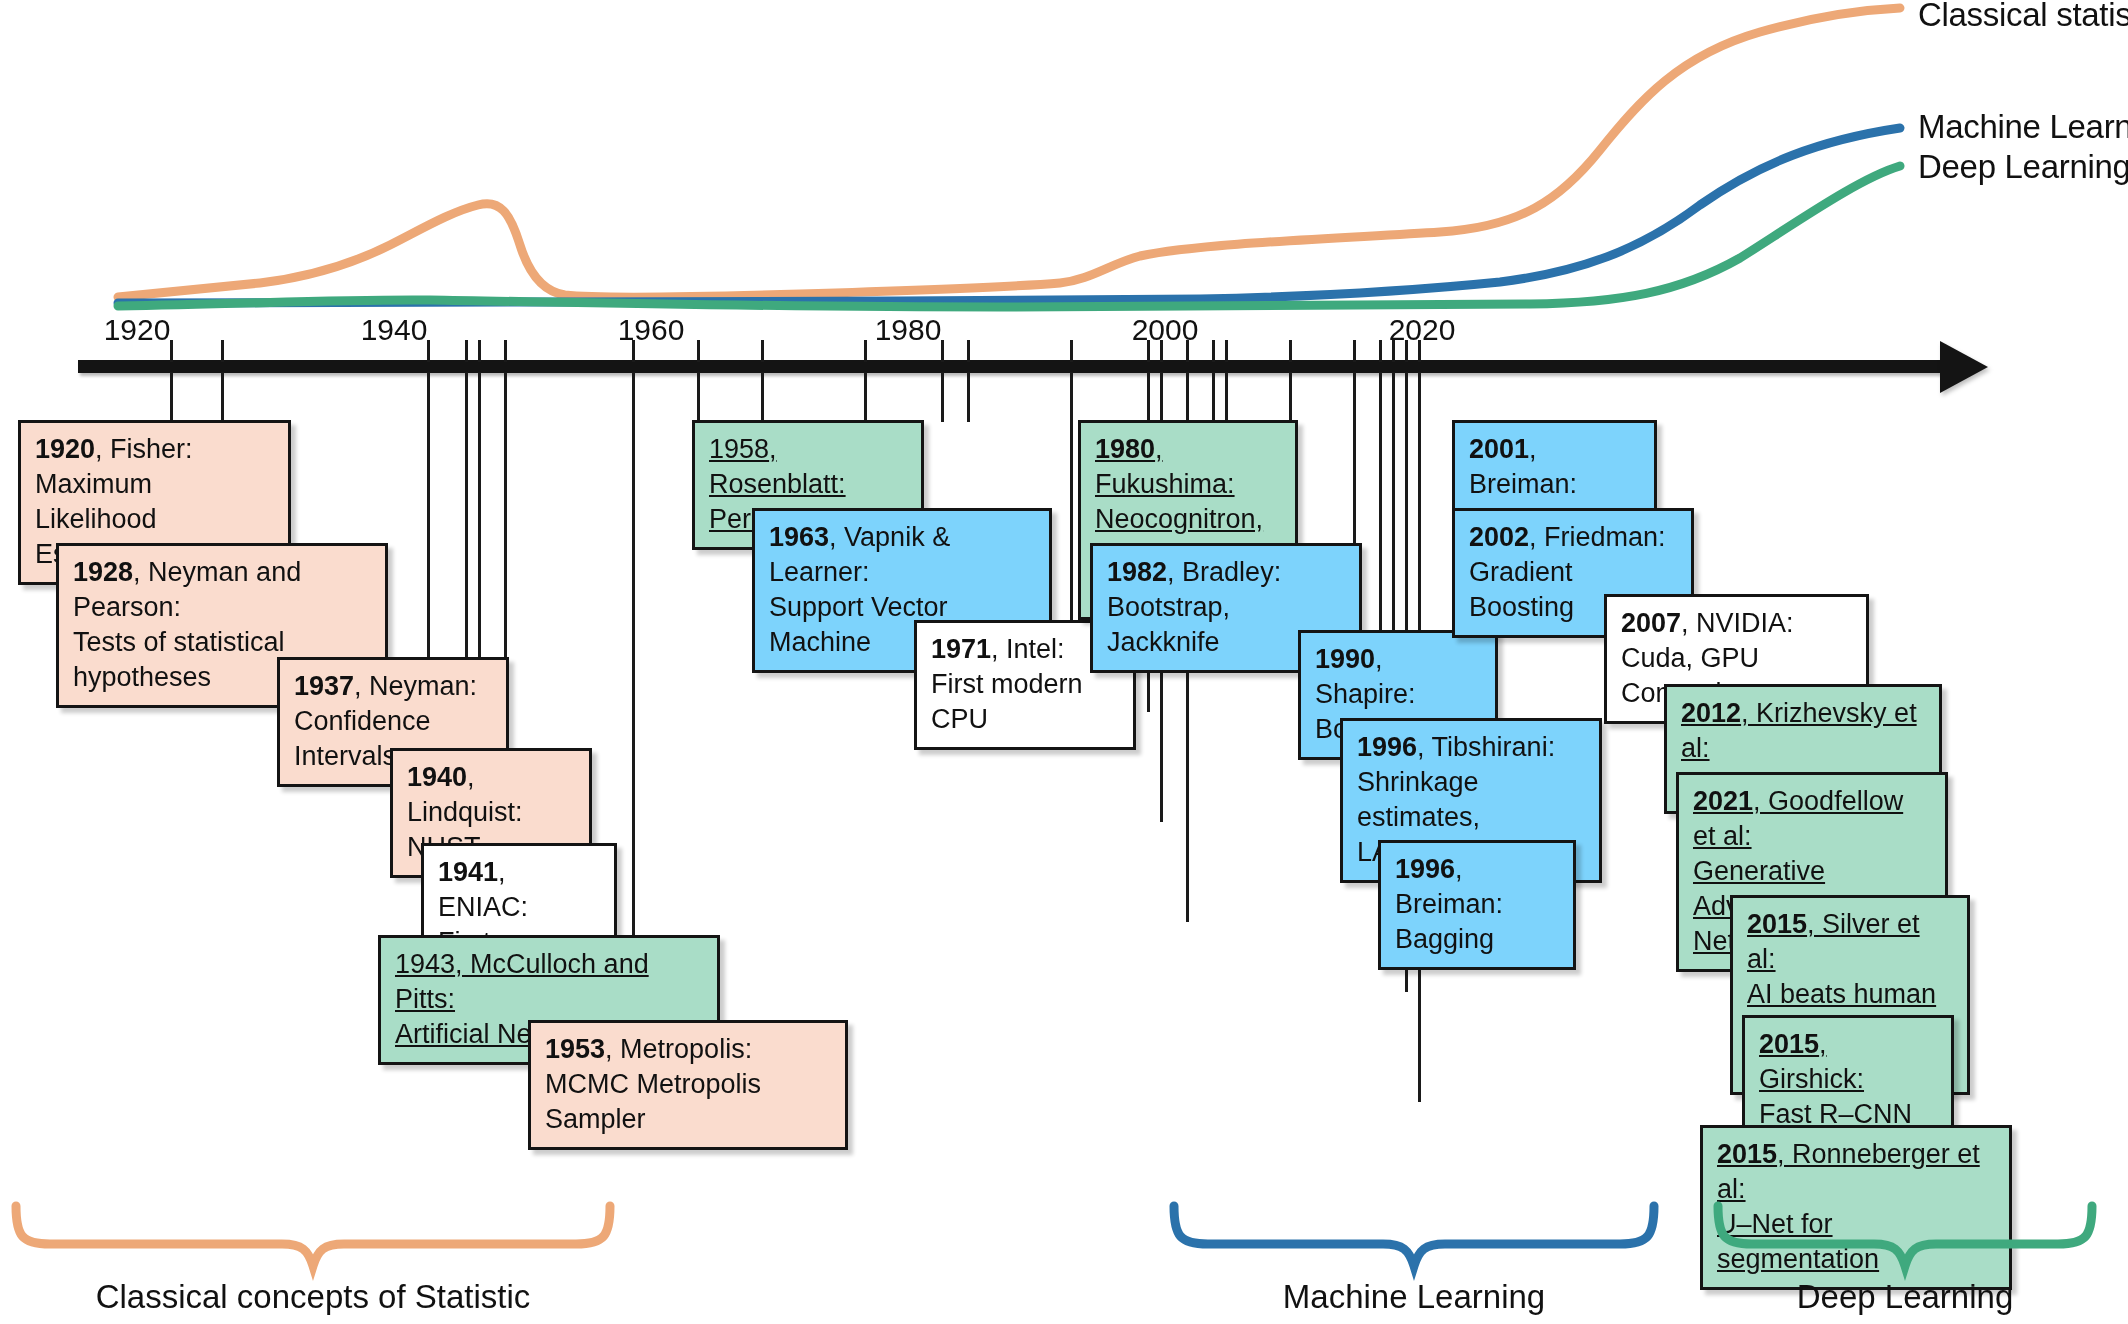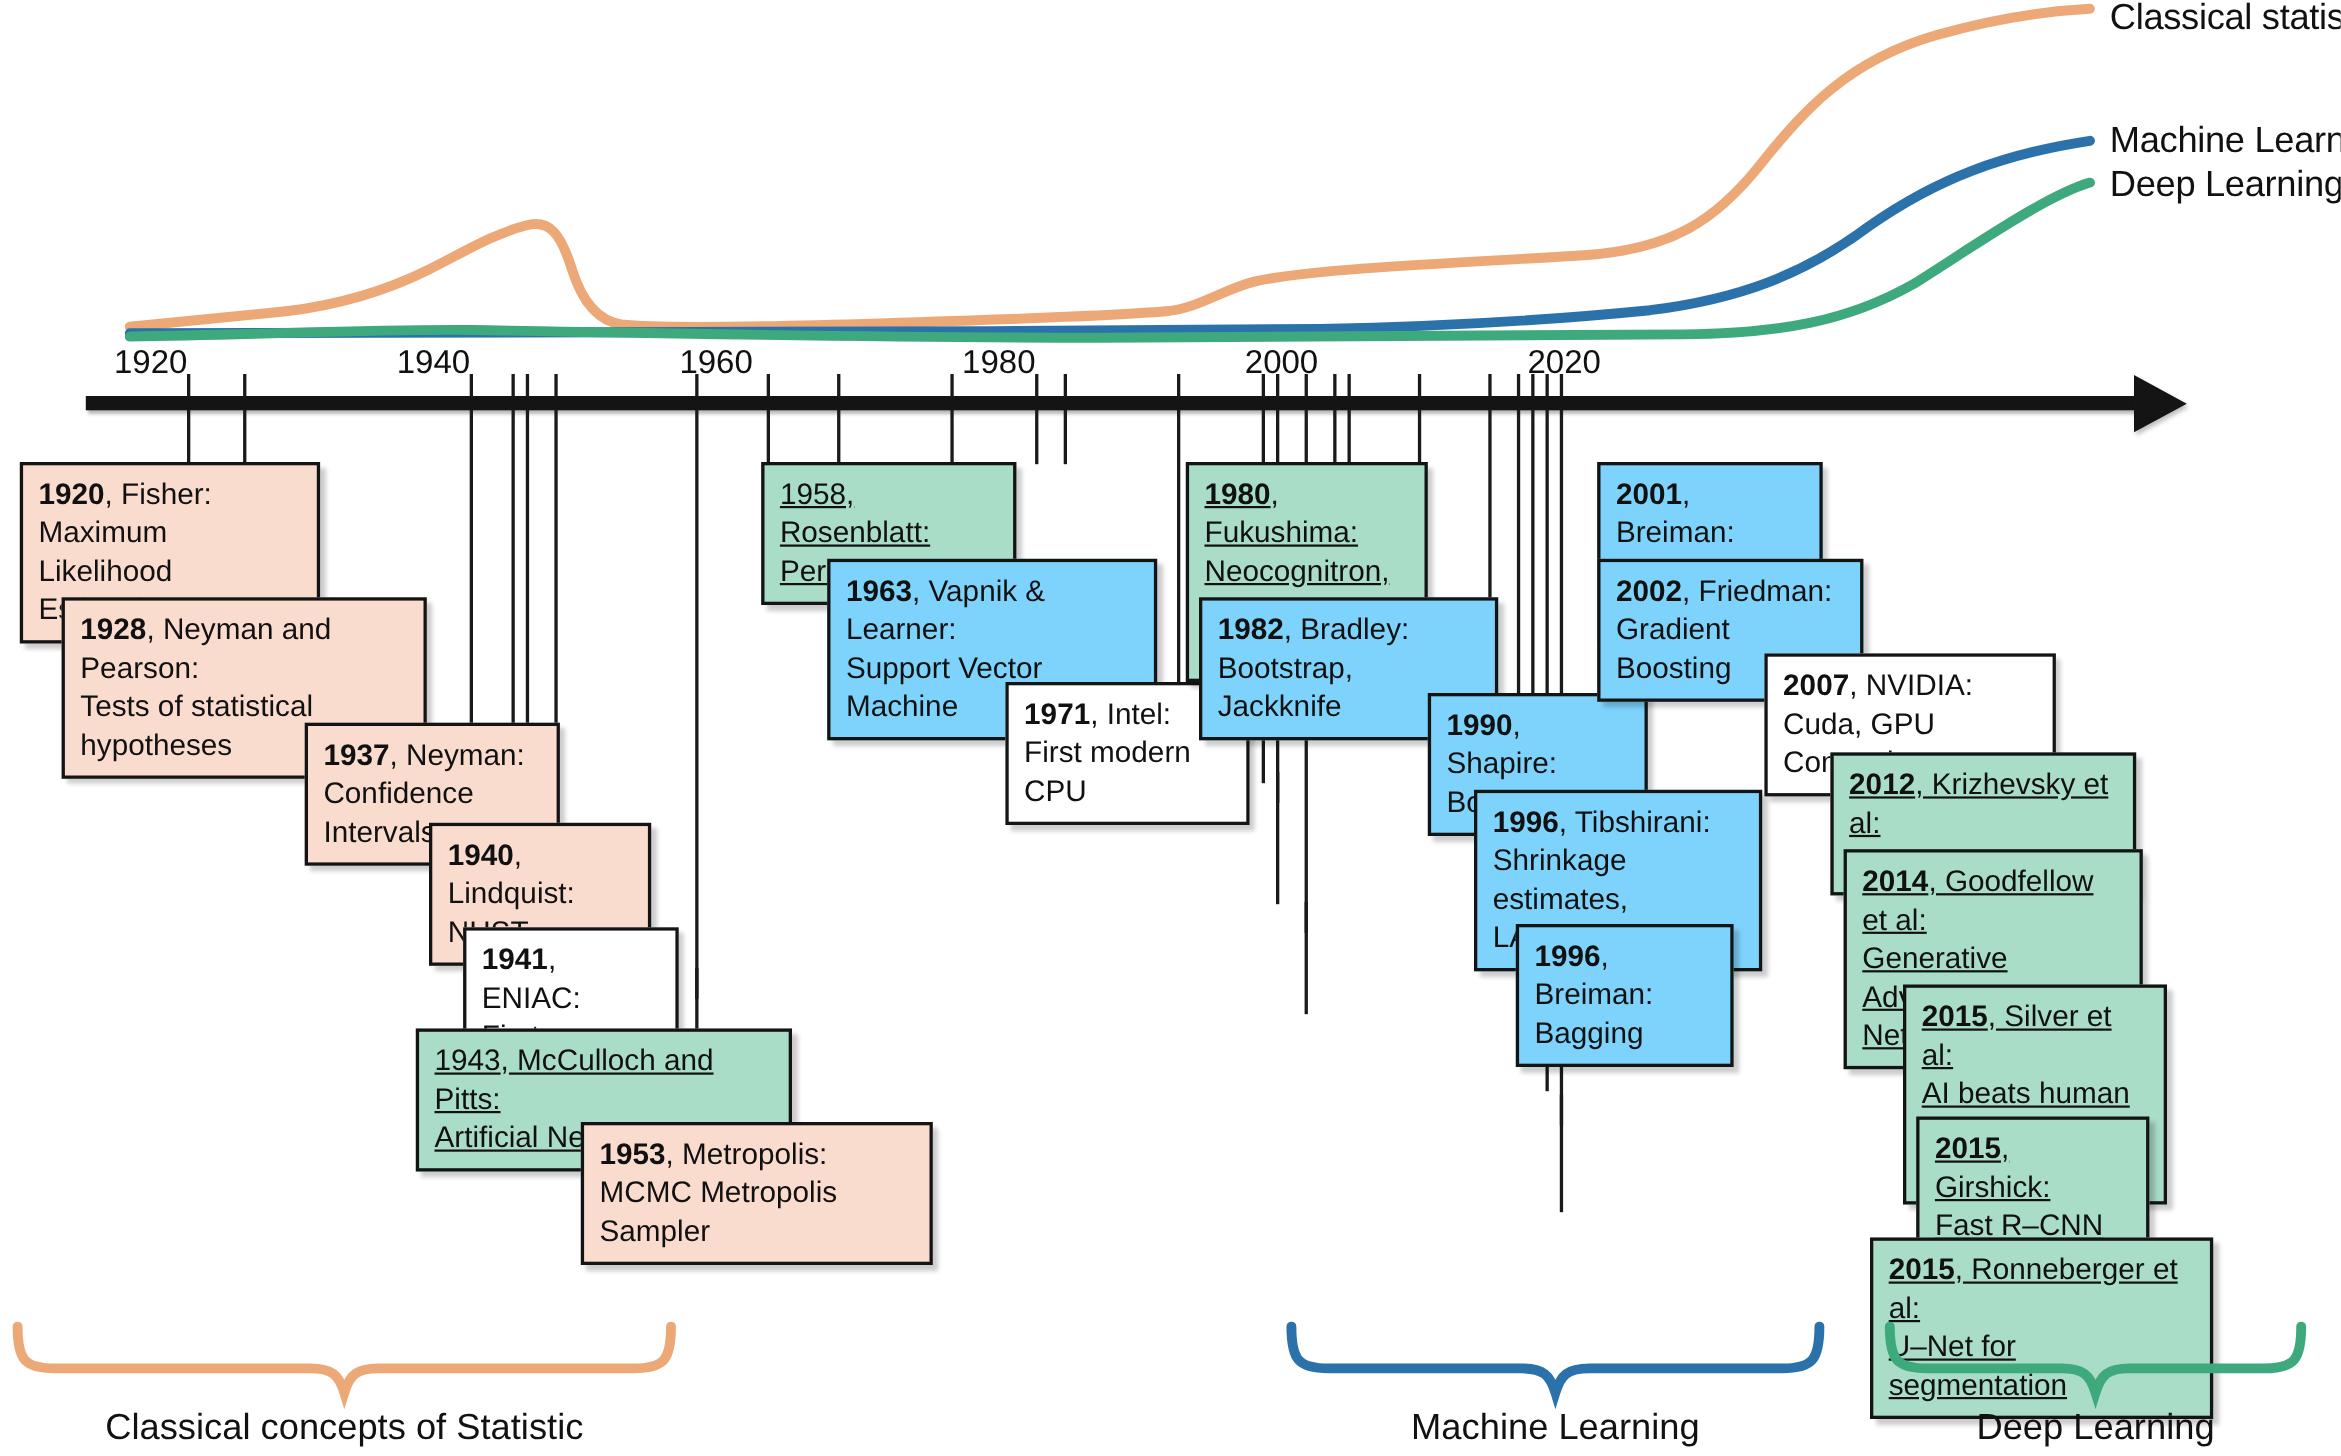--- a/index.html
+++ b/index.html
@@ -241,21 +241,21 @@
     <div><span class="yr">2007</span><span>, NVIDIA:</span></div>
     <div>Cuda, GPU Computing</div>
   </div>
 
   <div class="box green" style="left:1664px;top:684px;width:278px;">
     <div><span class="yr">2012</span><span>, Krizhevsky et al:</span></div>
     <div>AlexNet, CNN</div>
   </div>
 
   <div class="box green" style="left:1676px;top:772px;width:272px;">
-    <div><span class="yr">2014</span><span>, Goodfellow et al:</span></div>
+    <div><span class="yr">2021</span><span>, Goodfellow et al:</span></div>
     <div>Generative Adversarial</div>
     <div>Networks</div>
   </div>
 
   <div class="box green" style="left:1730px;top:895px;width:240px;">
     <div><span class="yr">2015</span><span>, Silver et al:</span></div>
     <div>AI beats human Go</div>
     <div>champion</div>
   </div>
 

